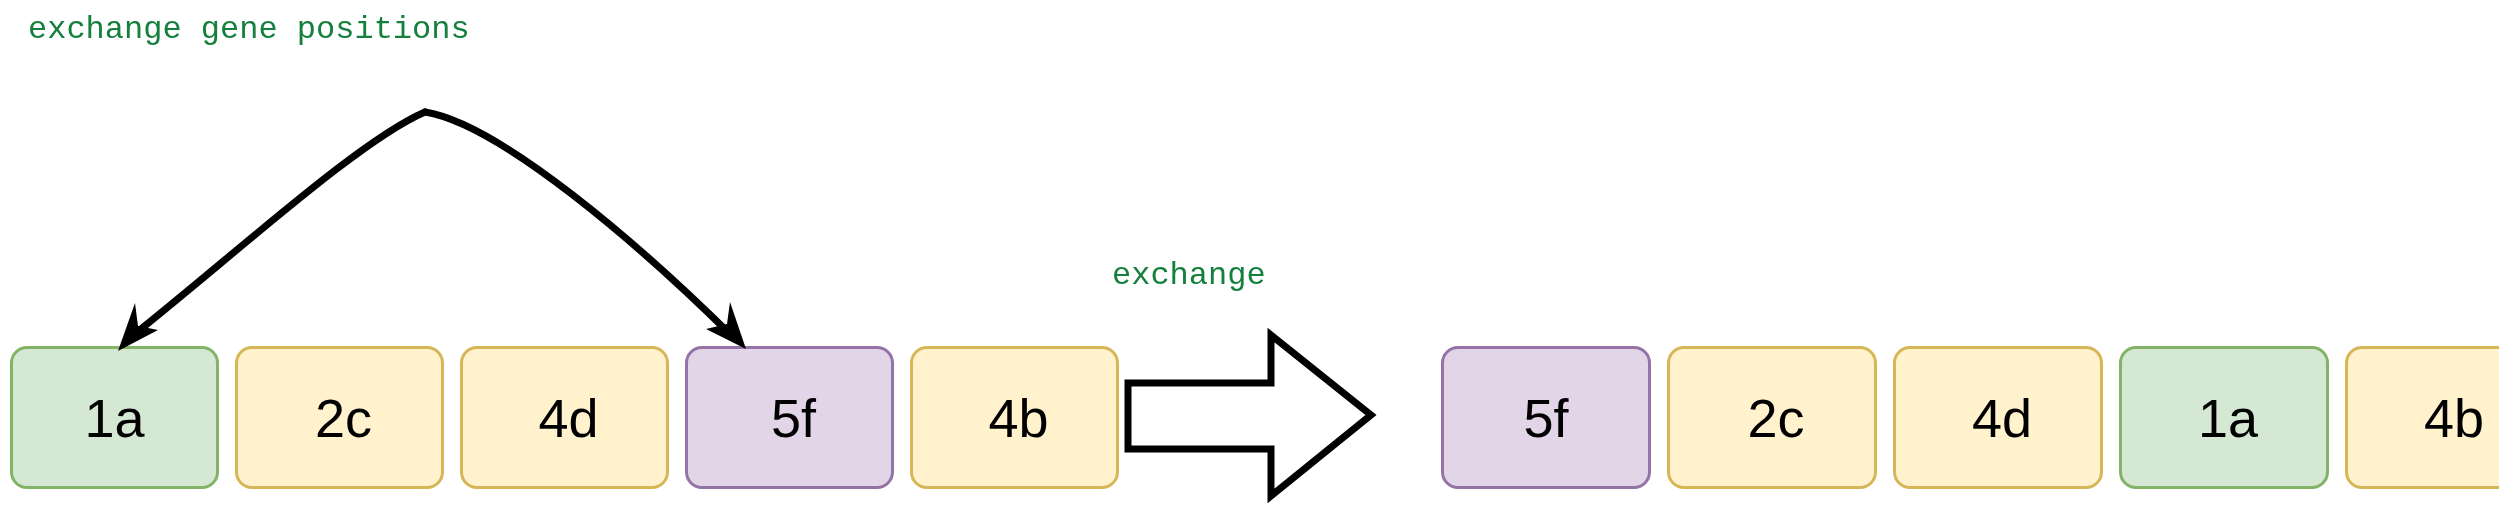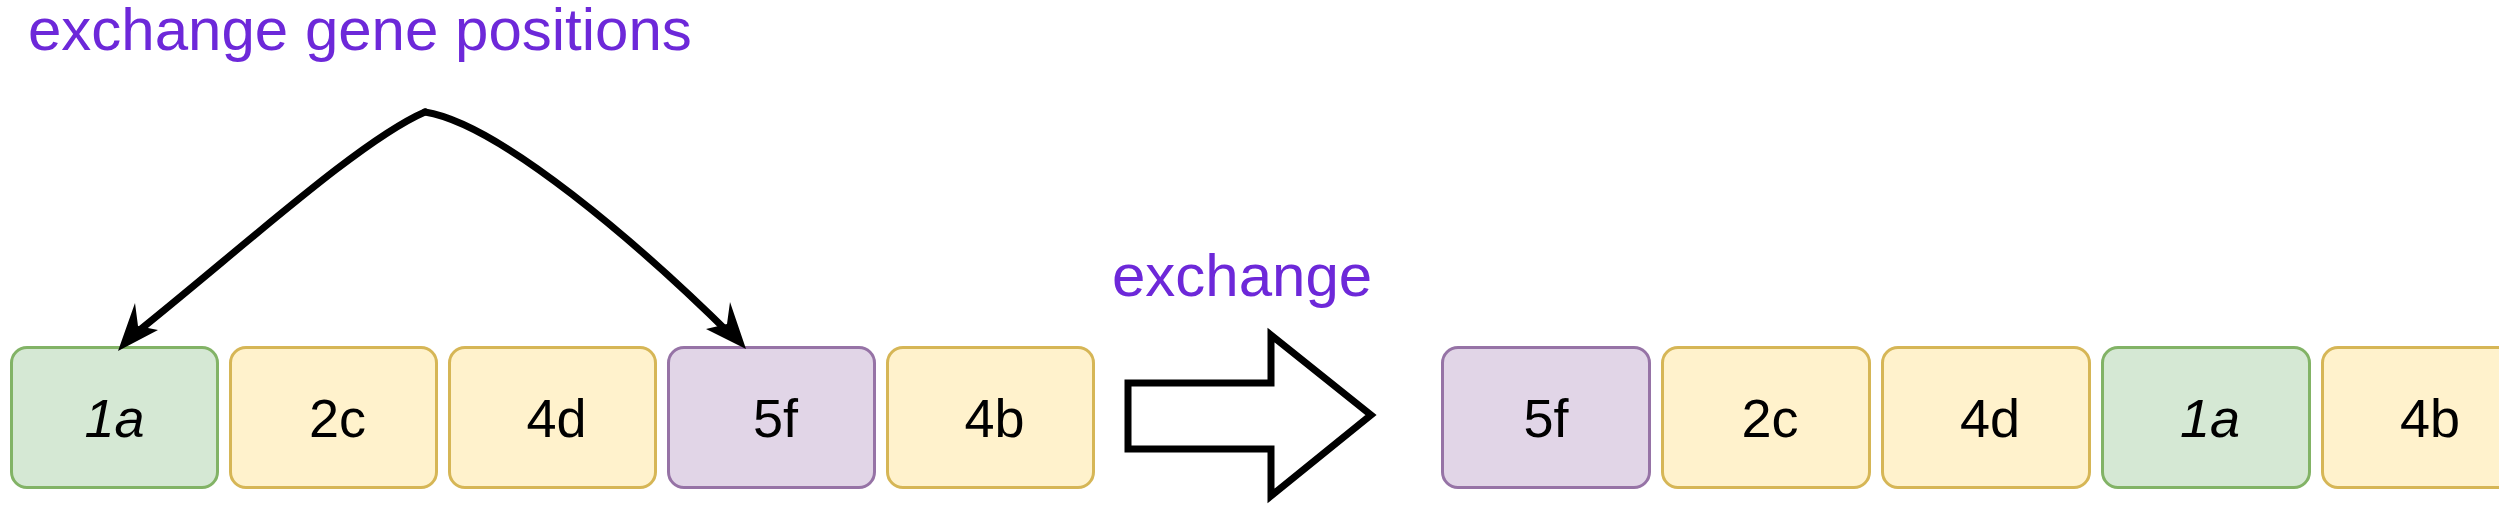--- a/index.html
+++ b/index.html
@@ -13,24 +13,24 @@
   }
   #canvas {
     position: relative;
     width: 2499px;
     height: 510px;
     background: #ffffff;
     overflow: hidden;
   }
   .label {
     position: absolute;
-    font-family: Liberation Sans, sans-serif;
-    font-size: 60px;
+    font-family: Liberation Mono, monospace;
+    font-size: 32px;
     line-height: 52px;
-    color: #6d28d9;
+    color: #15803d;
     white-space: nowrap;
     letter-spacing: 0px;
   }
   #title-label { left: 28px; top: 4px; }
   #mutation-label { left: 1112px; top: 250px; }
 
   .seq {
     position: absolute;
     top: 346px;
     height: 143px;
@@ -48,23 +48,23 @@
     border-style: solid;
     border-width: 3px;
     display: flex;
     align-items: center;
     justify-content: center;
     font-family: "Liberation Sans", sans-serif;
     font-size: 54px;
     color: #000000;
     position: relative;
   }
-  .gene-box + .gene-box { margin-left: 10px; padding-left: 8px; }
+  .gene-box + .gene-box { margin-left: 16px; padding-left: 8px; }
 
-  .gene-box.green  { background: #d5e8d4; border-color: #82b366; font-style: italic; }
+  .gene-box.green  { background: #d5e8d4; border-color: #82b366; }
   .gene-box.yellow { background: #fff2cc; border-color: #d6b656; }
   .gene-box.purple { background: #e1d5e7; border-color: #9673a6; border-radius: 17px; }
 
   #seq-left  .gene-box { width: 209px; }
   #seq-right .gene-box { width: 210px; }
 
   .overlay-svg {
     position: absolute;
     left: 0;
     top: 0;

